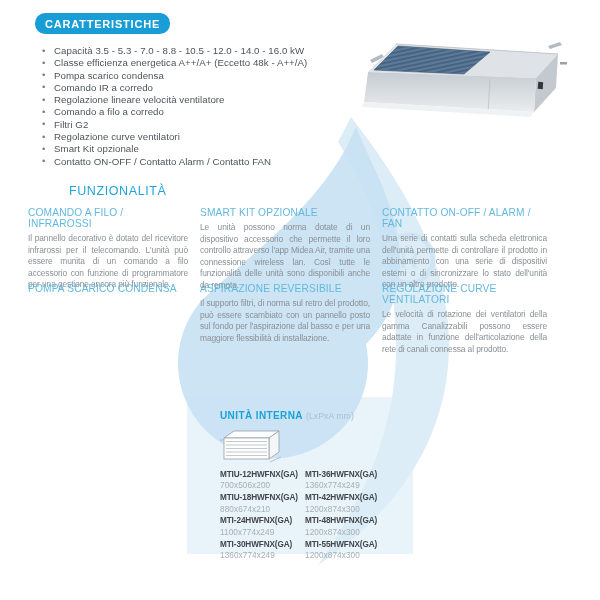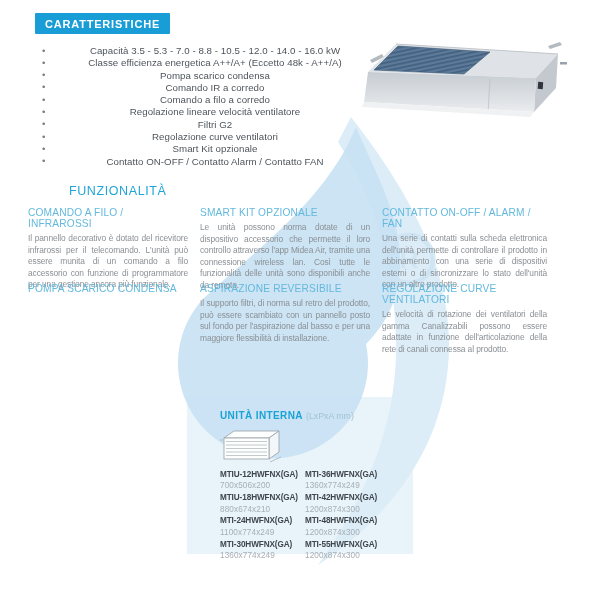--- a/index.html
+++ b/index.html
@@ -6,25 +6,25 @@
   body {
     width:600px; height:600px; position:relative; background:#ffffff;
     font-family:"Liberation Sans", sans-serif; overflow:hidden;
     -webkit-font-smoothing:antialiased;
   }
   .watermark { position:absolute; left:0; top:0; width:600px; height:600px; z-index:0; }
 
   .badge {
     position:absolute; left:35px; top:13px; z-index:2;
     background:#189dd6; color:#ffffff; font-size:11px; font-weight:bold;
-    letter-spacing:.8px; padding:5px 10px 4px 10px; border-radius:1px;
+    letter-spacing:.8px; padding:5px 10px 4px 10px; border-radius:10px;
   }
 
   .features { position:absolute; left:41px; top:45px; width:335px; z-index:2;
-    margin:0; padding:0; list-style:none;text-align:center; }
+    margin:0; padding:0; list-style:none; }
   .features li { font-size:9.7px; color:#4e545a; line-height:12.3px;
     padding-left:13px; position:relative; letter-spacing:.05px; }
   .features li::before { content:"•"; position:absolute; left:1px; top:-0.5px; color:#787e84; }
 
   .product-photo { position:absolute; left:362px; top:26px; z-index:2; }
 
   .func-title { position:absolute; left:35px; top:184px; z-index:2;
     font-size:12.5px; font-weight:normal; color:#21a5d8; letter-spacing:.6px;margin-left:34px; }
 
   .columns { position:absolute; left:28px; top:207px; width:519px; z-index:2;
@@ -61,22 +61,22 @@
   </g>
 </svg>
 
 <div class="badge">CARATTERISTICHE</div>
 
 <ul class="features">
   <li>Capacità 3.5 - 5.3 - 7.0 - 8.8 - 10.5 - 12.0 - 14.0 - 16.0 kW</li>
   <li>Classe efficienza energetica A++/A+ (Eccetto 48k - A++/A)</li>
   <li>Pompa scarico condensa</li>
   <li>Comando IR a corredo</li>
+  <li>Regolazione lineare velocità ventilatore</li>
   <li>Comando a filo a corredo</li>
-  <li>Regolazione lineare velocità ventilatore</li>
   <li>Filtri G2</li>
   <li>Regolazione curve ventilatori</li>
   <li>Smart Kit opzionale</li>
   <li>Contatto ON-OFF / Contatto Alarm / Contatto FAN</li>
 </ul>
 
 <svg class="product-photo" width="210" height="92" viewBox="0 0 210 92" aria-hidden="true">
   <defs>
     <linearGradient id="bodyg" x1="0" y1="0" x2="0" y2="1">
       <stop offset="0" stop-color="#c6ccd2"></stop>

